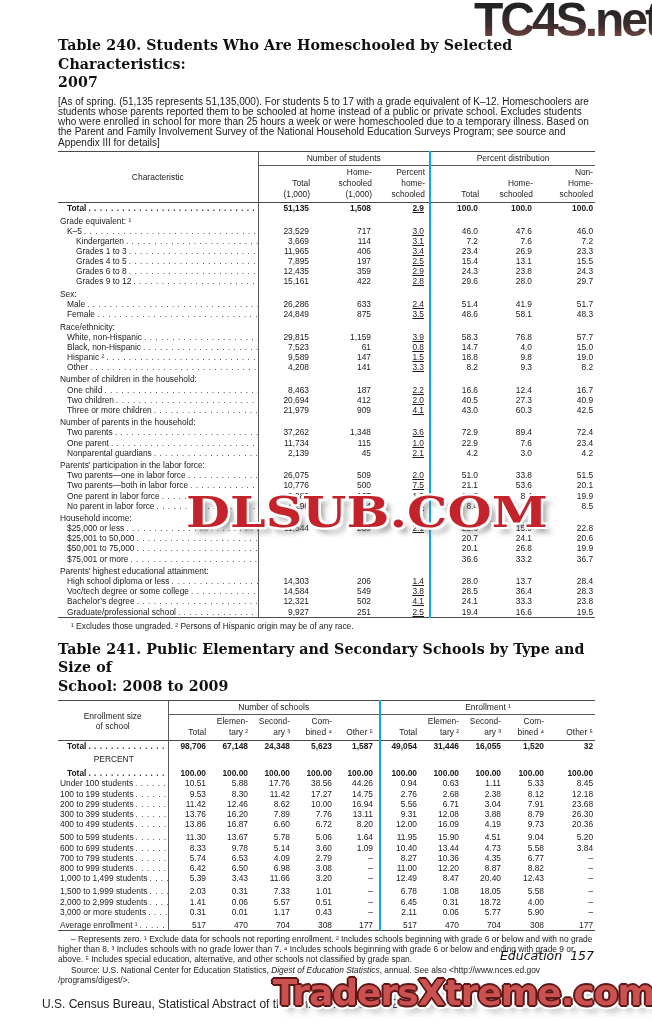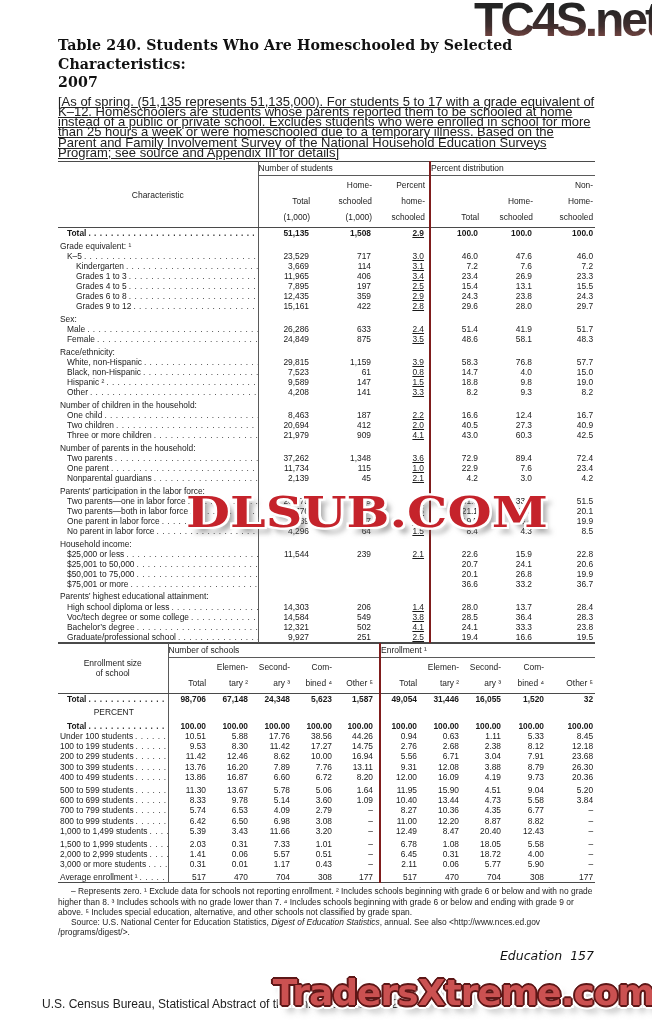--- a/index.html
+++ b/index.html
@@ -3,32 +3,32 @@
 <meta charset="utf-8">
 <style>
   html,body{margin:0;padding:0;background:#e8e8e8;}
   .page{position:relative;width:652px;height:1024px;background:#ffffff;overflow:hidden;
         font-family:"Liberation Sans",sans-serif;color:#1a1a1a;}
   .content{position:absolute;left:58px;top:36px;width:537px;}
 
   
   .ttl{font-family:"DejaVu Serif",serif;font-weight:bold;font-size:14.2px;line-height:18.5px;
        letter-spacing:.1px;margin:0 0 5px 0;white-space:pre-line;color:#111;}
-  .note{font-size:13px;line-height:10.3px;margin:0 0 3px 0;color:#222;text-decoration:underline;}
+  .note{font-size:10px;line-height:10.3px;margin:0 0 3px 0;color:#222;}
 
   
   table{border-collapse:collapse;table-layout:fixed;width:537px;
         border-top:1.5px solid #4a4a4a;border-bottom:1.5px solid #4a4a4a;font-size:8.4px;}
   th{font-weight:normal;color:#222;}
-  .gh{border-bottom:1px solid #5a5a5a;text-align:left;font-size:8.5px;padding:1px 0 1px 0;line-height:11px;}
-  .sh{vertical-align:bottom;text-align:right;white-space:pre-line;line-height:16px;padding:1px 6px 2px 0;}
+  .gh{border-bottom:1px solid #5a5a5a;text-align:center;font-size:8.5px;padding:1px 0 1px 0;line-height:11px;}
+  .sh{vertical-align:bottom;text-align:right;white-space:pre-line;line-height:11px;padding:1px 6px 2px 0;}
   .chh{vertical-align:middle;text-align:center;font-size:8.5px;}
   thead .hr2 th, thead .chh{border-bottom:1.5px solid #4a4a4a;}
   .vfirst{border-left:1px solid #5a5a5a;}
-  .vdiv{border-left:2px solid #7f1d1d;}
+  .vdiv{border-left:2px solid #0ea5e9;}
 
   td{padding:0;line-height:10.1px;vertical-align:bottom;}
   #t241 td{line-height:10.3px;}
   .num{text-align:right;padding-right:7px;white-space:nowrap;overflow:hidden;}
   #t240 .c2{padding-right:5px;text-decoration:underline;} #t240 .c5{padding-right:2px;}
   #t241 .num{padding-right:6px;} #t241 .c9{padding-right:2px;}
   .rowlabel{display:flex;align-items:baseline;overflow:hidden;}
   .lt{white-space:nowrap;}
   .lead{flex:1 1 auto;overflow:hidden;white-space:nowrap;color:#3a3a3a;}
   .lead::after{content:". . . . . . . . . . . . . . . . . . . . . . . . . . . . . . . . . . . . . . . . . . . . . . . . . . . . . . . .";
@@ -648,21 +648,24 @@
             <td class="num c0 vfirst">9,927</td>
             <td class="num c1">251</td>
             <td class="num c2">2.5</td>
             <td class="num c3 vdiv">19.4</td>
             <td class="num c4">16.6</td>
             <td class="num c5">19.5</td>
           </tr>
         </tbody>
     </table>
 
-
+    <p class="fn">¹ Excludes those ungraded. ² Persons of Hispanic origin may be of any race.</p>
+
+    <h1 class="ttl t2">Table 241. Public Elementary and Secondary Schools by Type and Size of
+School: 2008 to 2009</h1>
 
     <table id="t241">
       <colgroup>
         <col style="width:110px">
         <col style="width:44px">
           <col style="width:42px">
           <col style="width:42px">
           <col style="width:42px">
           <col style="width:42px">
         <col style="width:43px">

